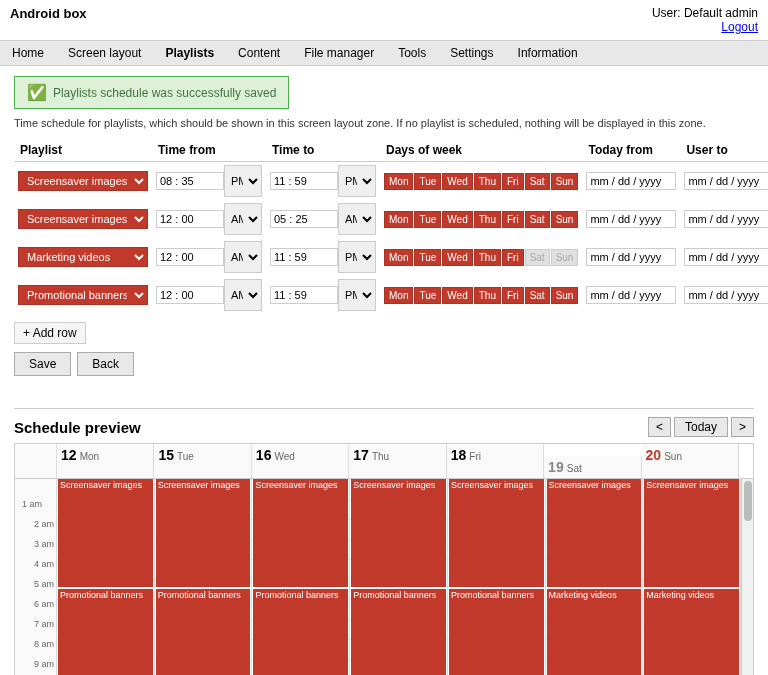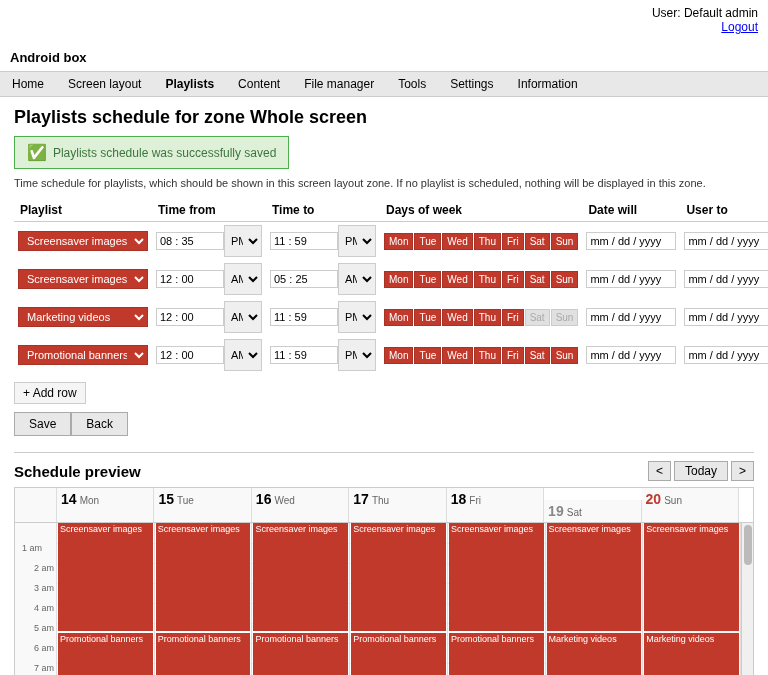--- a/index.html
+++ b/index.html
@@ -1,21 +1,21 @@
 <!DOCTYPE html>
 <html><head>
   <meta charset="utf-8">
   <style>
     * { box-sizing: border-box; margin: 0; padding: 0; }
     body { font-family: Arial, sans-serif; font-size: 12px; background: #fff; color: #000; }
 
     
     .top-header { background: #fff; padding: 6px 10px; display: flex; justify-content: space-between; align-items: flex-start; }
     .top-header .title-block .app-title { font-size: 20px; font-weight: bold; }
-    .top-header .title-block .sub-title { font-size: 13px; font-weight: bold; margin-top: 44px; }
+    .top-header .title-block .sub-title { font-size: 13px; font-weight: bold; }
     .top-header .user-block { text-align: right; font-size: 12px; }
     .top-header .user-block a { color: #00f; text-decoration: underline; cursor: pointer; }
 
     
     .nav-bar { background: #e8e8e8; border-top: 1px solid #ccc; border-bottom: 1px solid #ccc; display: flex; padding: 0; }
     .nav-bar a { display: block; padding: 5px 12px; font-size: 12px; color: #000; text-decoration: none; }
 
     
     .content { padding: 10px 14px; }
     .page-title { font-size: 18px; font-weight: bold; margin-bottom: 8px; }
@@ -40,21 +40,21 @@
     .day-btn { padding: 2px 4px; font-size: 10px; border: 1px solid #ccc; cursor: pointer; background: #f0f0f0; }
     .day-btn.active { background: #c0392b; color: #fff; border-color: #a93226; }
     .day-btn.inactive { background: #e0e0e0; color: #aaa; }
 
     .date-input { width: 90px; padding: 2px 3px; font-size: 11px; border: 1px solid #ccc; }
 
     .priority-select { width: 60px; padding: 2px 3px; font-size: 11px; border: 1px solid #ccc; }
 
     .add-row-btn { background: #f5f5f5; border: 1px solid #ccc; padding: 3px 8px; font-size: 12px; cursor: pointer; margin-bottom: 8px; display: inline-block; }
 
-    .action-buttons { display: flex; margin-bottom: 16px; }
+    .action-buttons { display: flex; gap: 6px; margin-bottom: 32px; }
     .btn-save { background: #e8e8e8; border: 1px solid #aaa; padding: 4px 14px; font-size: 12px; cursor: pointer; }
     .btn-back { background: #e8e8e8; border: 1px solid #aaa; padding: 4px 14px; font-size: 12px; cursor: pointer; }
 
     
     .preview-section { border-top: 1px solid #ccc; padding-top: 8px; }
     .preview-header { display: flex; justify-content: space-between; align-items: center; margin-bottom: 6px; }
     .preview-title { font-size: 15px; font-weight: bold; }
     .nav-buttons { display: flex; gap: 3px; align-items: center; }
     .nav-btn { background: #e8e8e8; border: 1px solid #aaa; padding: 2px 7px; font-size: 12px; cursor: pointer; }
     .today-btn { background: #e8e8e8; border: 1px solid #aaa; padding: 2px 10px; font-size: 12px; cursor: pointer; }
@@ -104,37 +104,36 @@
   <a>Screen layout</a>
   <a style="font-weight:bold;">Playlists</a>
   <a>Content</a>
   <a>File manager</a>
   <a>Tools</a>
   <a>Settings</a>
   <a>Information</a>
 </nav>
 
 <div class="content">
-  <div class="page-title">Playlists schedule for zone Whole screen</div>
 
   <div class="success-banner">
     <span class="success-icon">✅</span>
     <span>Playlists schedule was successfully saved</span>
   </div>
 
   <div class="info-text">Time schedule for playlists, which should be shown in this screen layout zone. If no playlist is scheduled, nothing will be displayed in this zone.</div>
 
   <table class="schedule-table">
     <thead>
       <tr>
         <th>Playlist</th>
         <th>Time from</th>
         <th>Time to</th>
         <th>Days of week</th>
-        <th>Date will</th>
+        <th>Today from</th>
         <th>User to</th>
         <th>Priority</th>
 
       </tr>
     </thead>
     <tbody id="schedule-tbody">
     <tr>
           <td><select class="playlist-select"><option value="Screensaver images">Screensaver images</option><option value="Marketing videos">Marketing videos</option><option value="Promotional banners">Promotional banners</option></select></td>
           <td style="white-space: nowrap;"><input type="text" class="time-input" value="08 : 35" style=""><select class="ampm-select"><option value="AM">AM</option><option value="PM" selected="">PM</option></select></td>
           <td style="white-space: nowrap;"><input type="text" class="time-input" value="11 : 59" style=""><select class="ampm-select"><option value="AM">AM</option><option value="PM" selected="">PM</option></select></td>
@@ -227,21 +226,21 @@
         <button class="nav-btn">&lt;</button>
         <button class="today-btn">Today</button>
         <button class="nav-btn">&gt;</button>
       </div>
     </div>
 
     <div class="calendar-wrap">
       <div class="calendar-header">
         <div class="time-col-header"></div>
         <div class="day-col-header">
-          <span class="day-num">14</span> <span class="day-name">Mon</span>
+          <span class="day-num">12</span> <span class="day-name">Mon</span>
         </div>
         <div class="day-col-header">
           <span class="day-num">15</span> <span class="day-name">Tue</span>
         </div>
         <div class="day-col-header">
           <span class="day-num">16</span> <span class="day-name">Wed</span>
         </div>
         <div class="day-col-header">
           <span class="day-num">17</span> <span class="day-name">Thu</span>
         </div>

